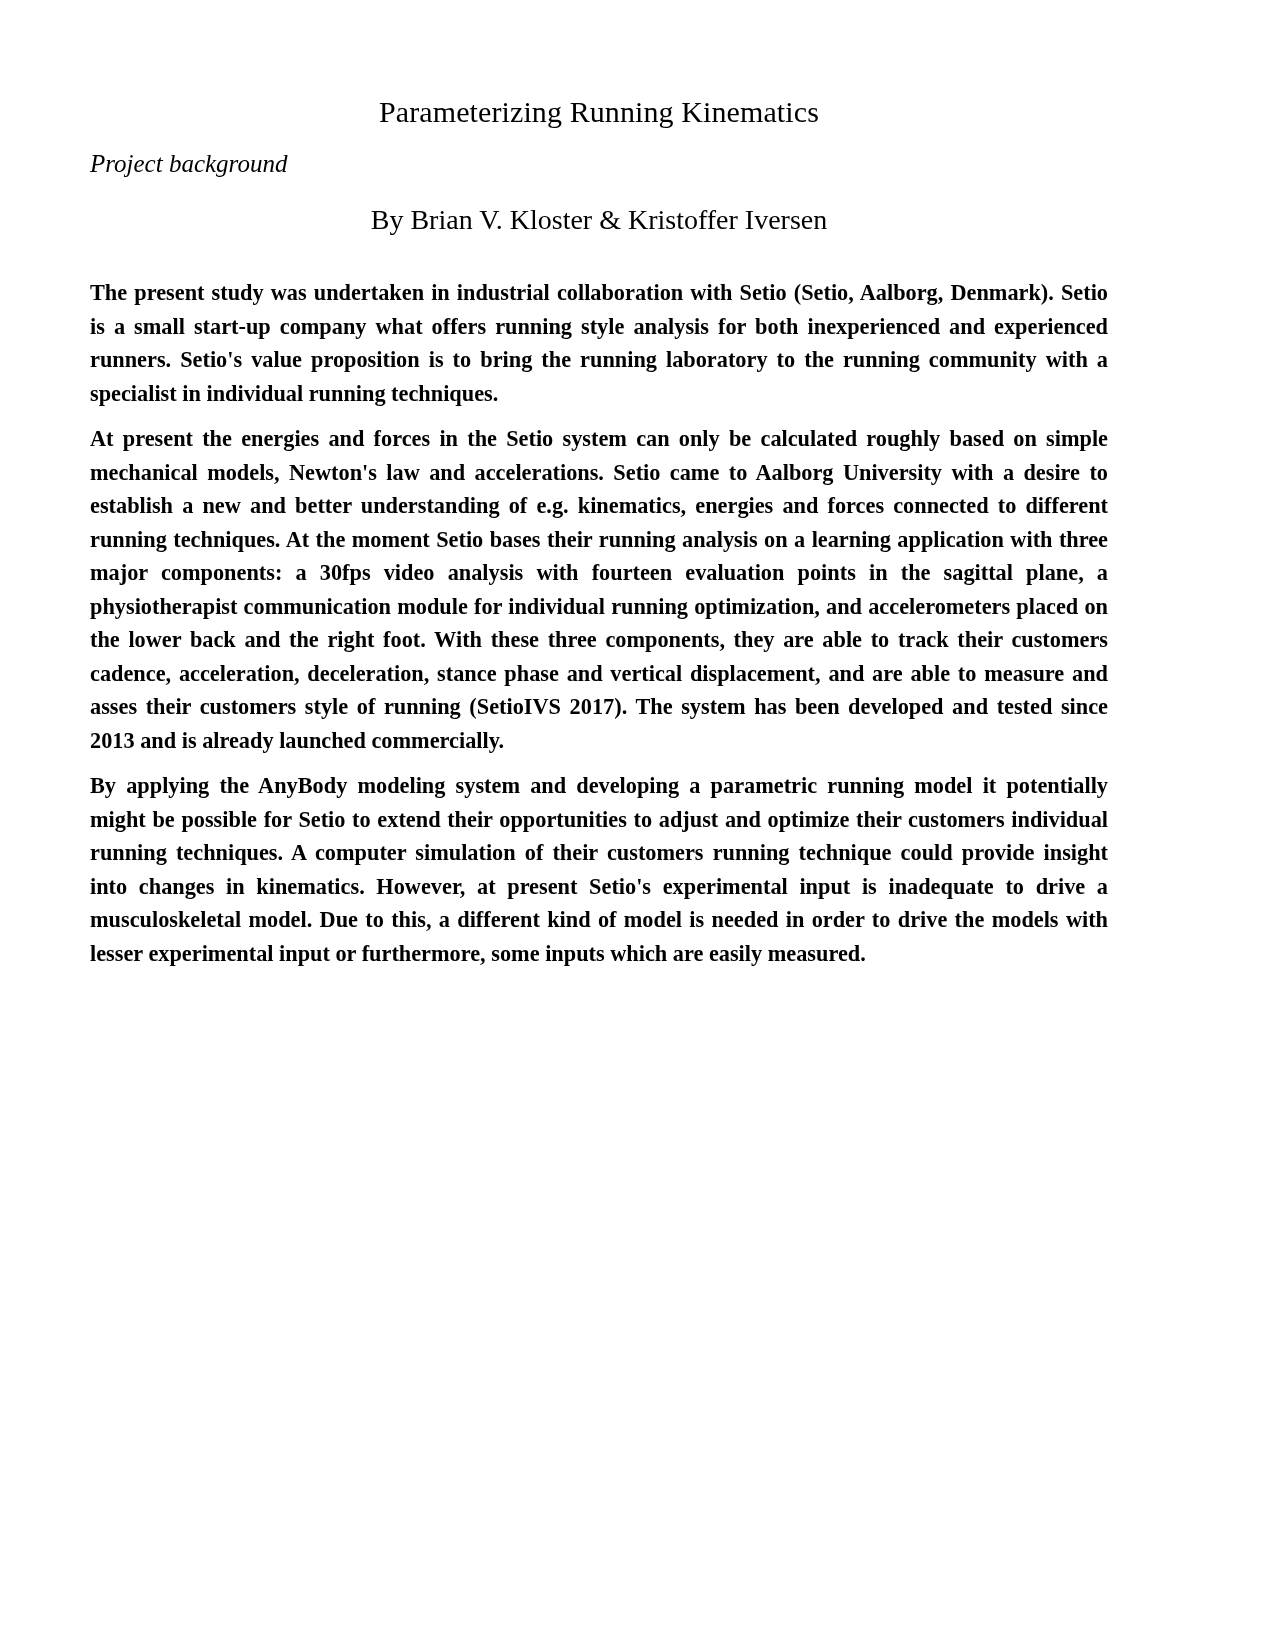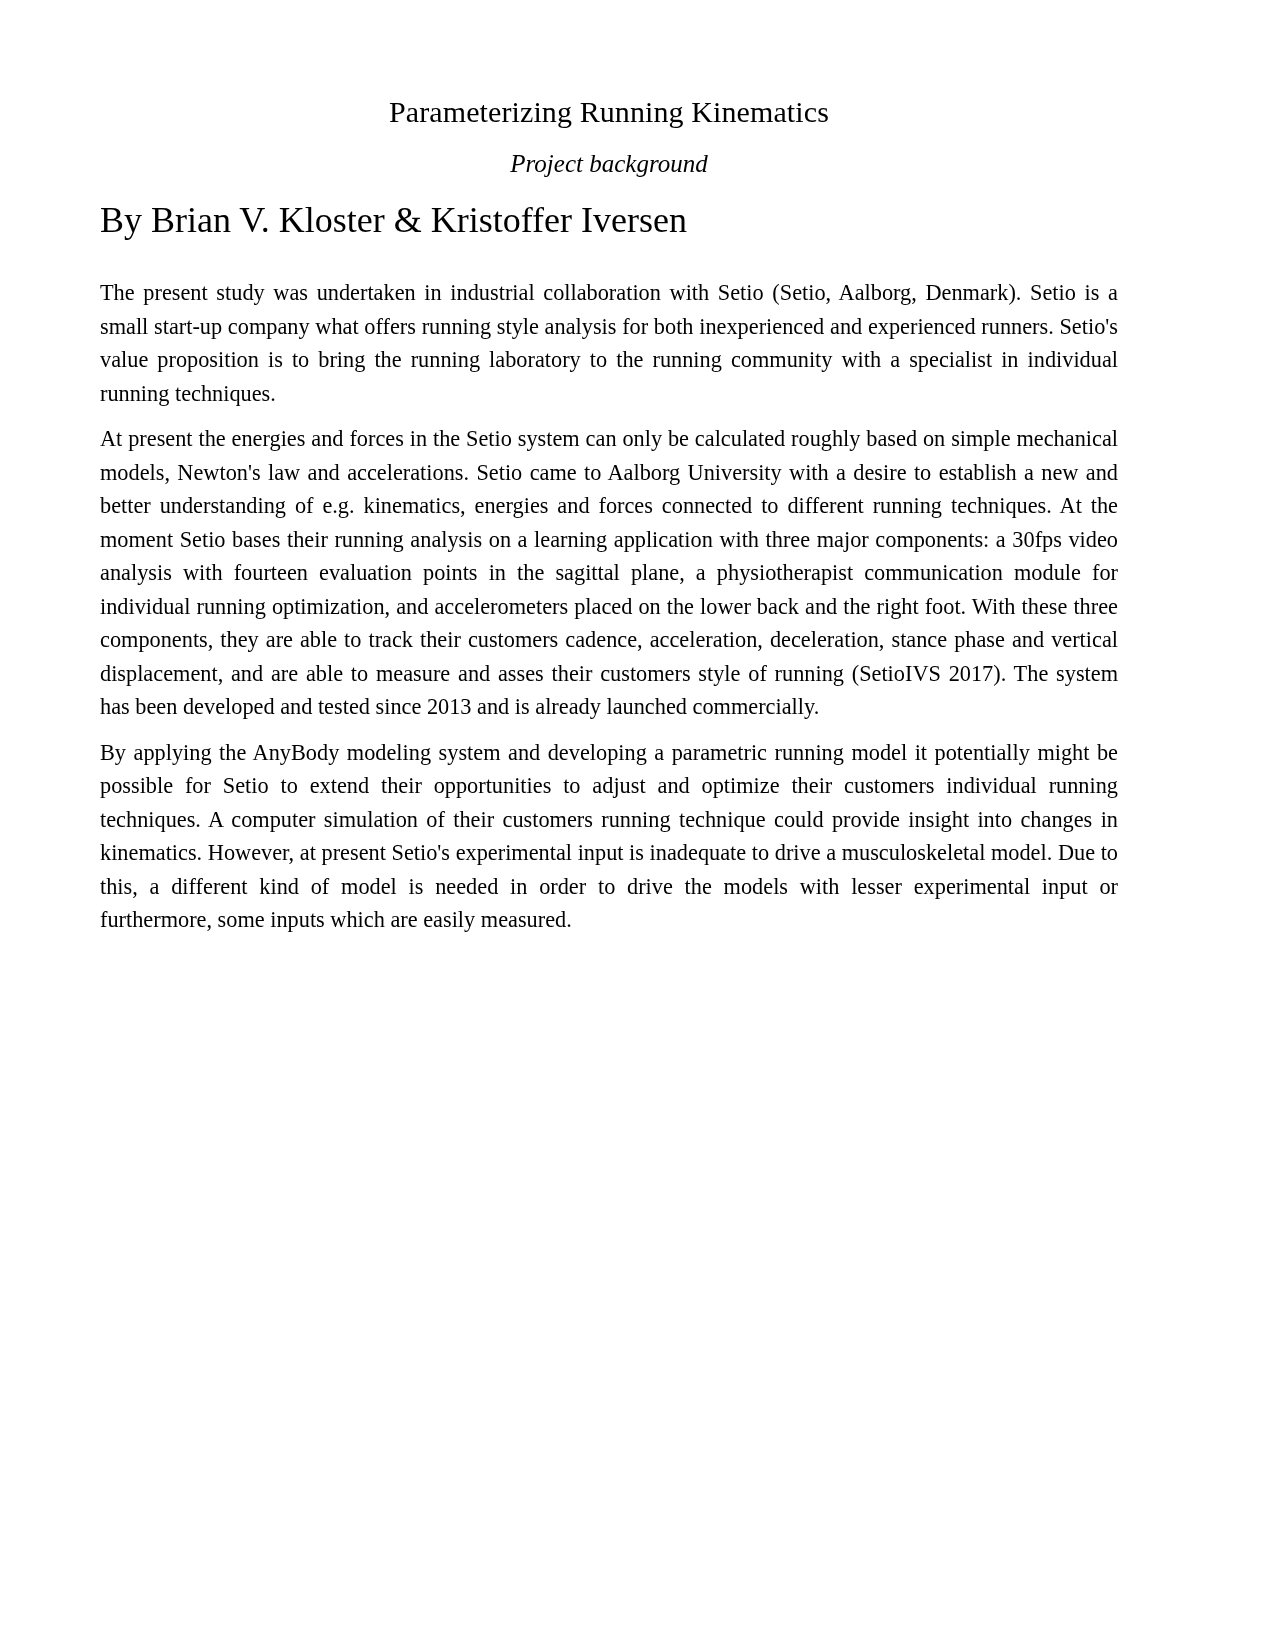--- a/index.html
+++ b/index.html
@@ -16,56 +16,57 @@
   }
   .page {
     position: relative;
     width: 1275px;
     height: 1651px;
     background: #ffffff;
     overflow: hidden;
   }
   .content {
     position: absolute;
-    left: 100px;
+    left: 90px;
     top: 0;
     width: 1018px;
   }
   .doc-title {
     font-size: 30px;
     line-height: 38px;
     text-align: center;
     margin-top: 93px;
     font-weight: normal;
     letter-spacing: 0.1px;
   }
   .doc-subtitle {
     font-size: 25px;
     line-height: 32px;
-    text-align: center;
     font-style: italic;
     margin-top: 17px;
     font-weight: normal;
   }
   .doc-authors {
-    font-size: 36px;
+    font-size: 28px;
     line-height: 36px;
+    text-align: center;
     margin-top: 22px;
     font-weight: normal;
   }
   .body-block {
     margin-top: 38px;
   }
   p.para {
     font-size: 22.3px;
     line-height: 33.5px;
     text-align: justify;
     text-justify: inter-word;
     margin: 0;
     hyphens: none;
+    font-weight: bold;
     -webkit-hyphens: none;
   }
   p.para + p.para {
     margin-top: 12px;
   }
   p.para.gap-before {
     margin-top: 33px;
   }
   
 </style>

